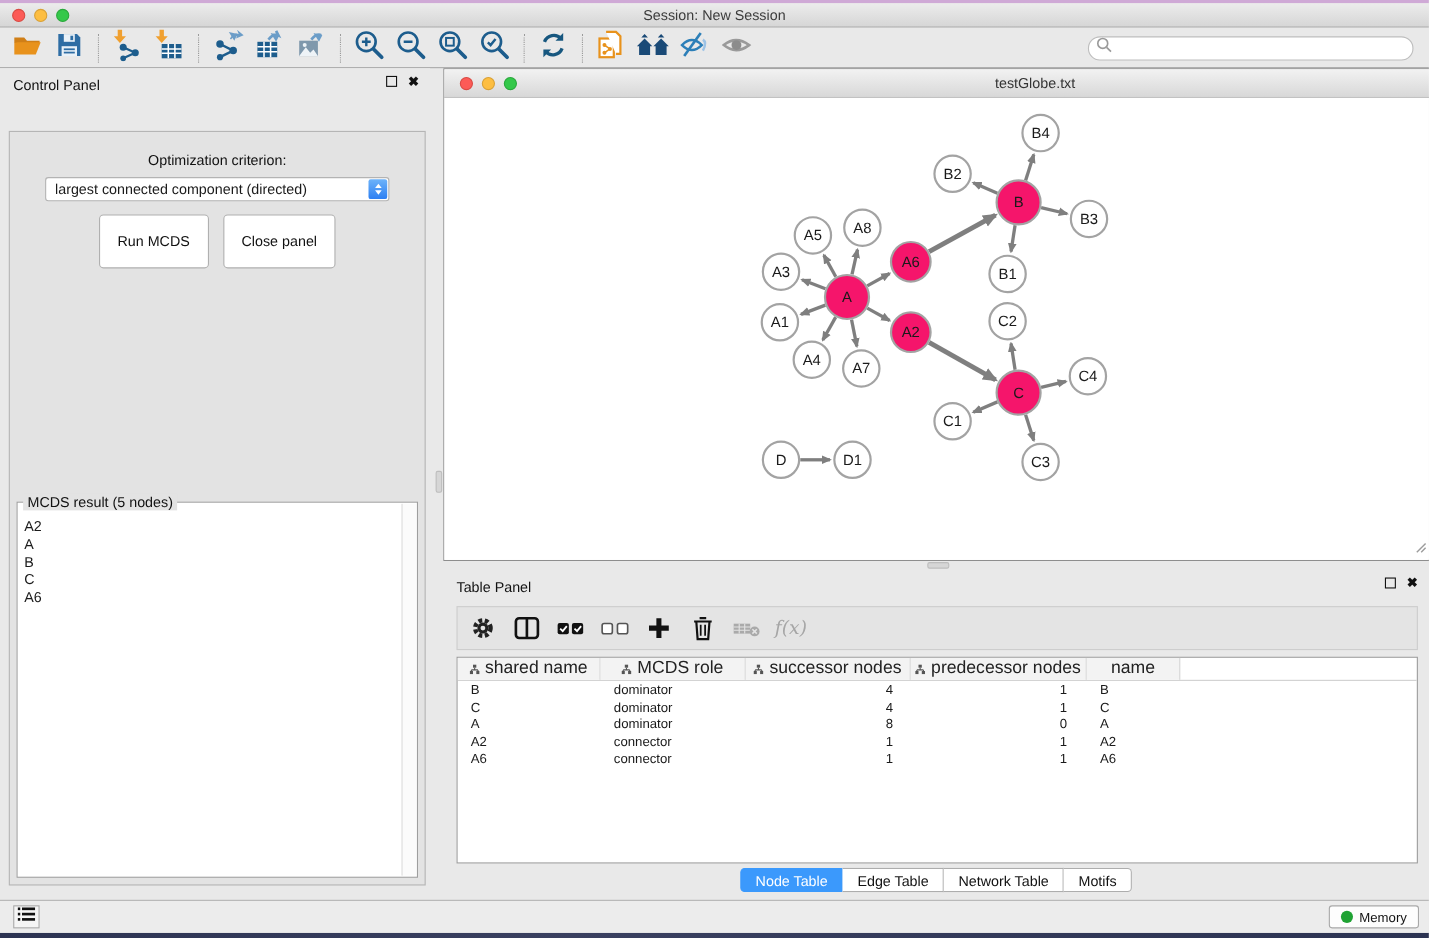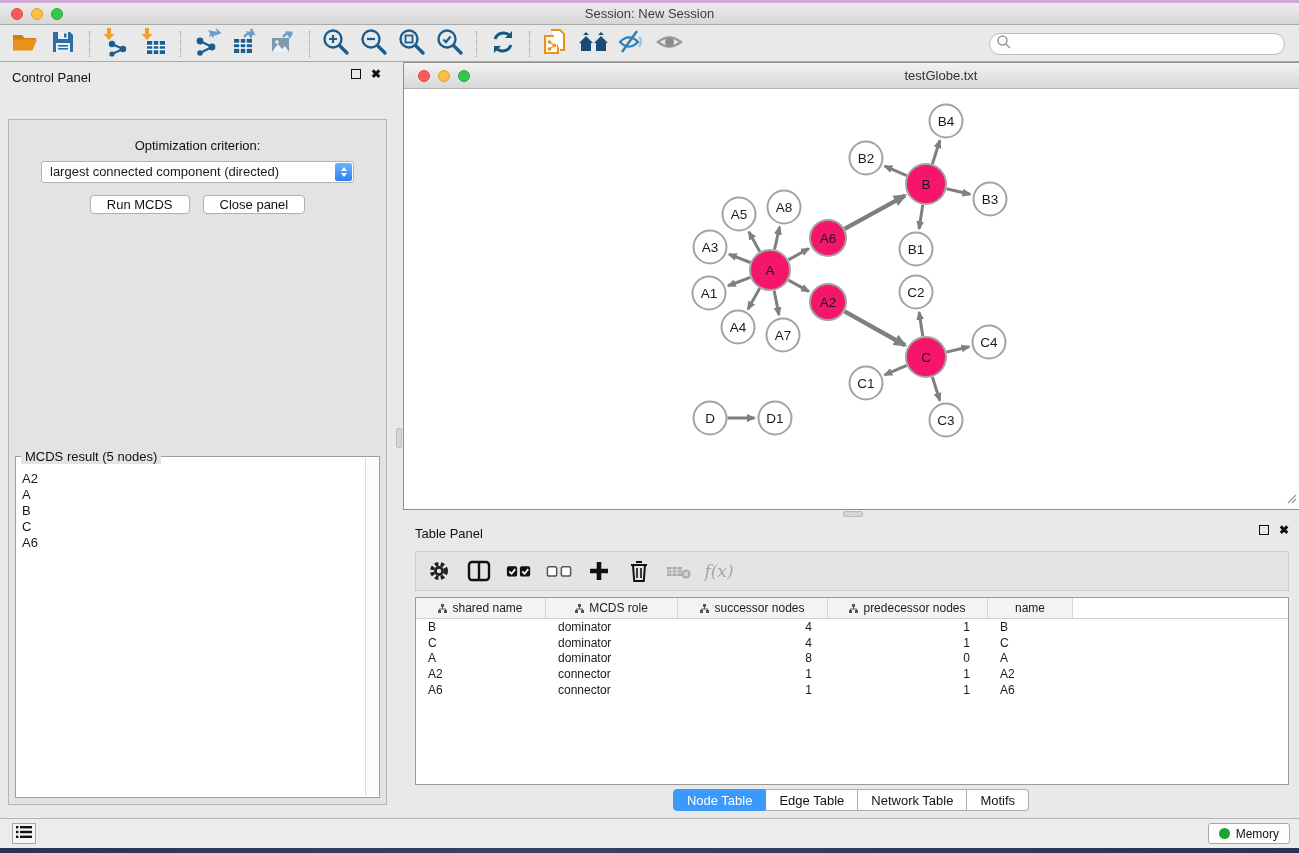--- a/index.html
+++ b/index.html
@@ -49,21 +49,21 @@
     background:#e3e3e3; border:1px solid #b5b5b5; }
   .opt-label { text-align:center; margin-top:18px; font-size:13px; color:#111; }
   .dropdown { position:relative; margin:8px auto 0; width:313px; height:22px; background:#fff;
     border:1px solid #b3b3b3; border-radius:3px; font-size:13px; line-height:20px; padding-left:8px; }
   .dd-step { position:absolute; right:1px; top:1px; bottom:1px; width:17px; border-radius:2px;
     background:linear-gradient(#6db3fa,#2d7ff2); display:flex; flex-direction:column; align-items:center; justify-content:center; gap:2px; }
   .tri-up { width:0; height:0; border-left:3.5px solid transparent; border-right:3.5px solid transparent; border-bottom:4px solid #fff; }
   .tri-dn { width:0; height:0; border-left:3.5px solid transparent; border-right:3.5px solid transparent; border-top:4px solid #fff; }
   .btn-row { display:flex; justify-content:center; gap:13px; margin-top:12px; }
   .pbtn { background:#fff; border:1px solid #b0b0b0; border-radius:4px; font-size:13px;
-    padding:1px 16px; color:#111; font-family:"Liberation Sans",sans-serif; cursor:default; }
+    padding:16px 16px; color:#111; font-family:"Liberation Sans",sans-serif; cursor:default; }
 
   .result-box { position:absolute; left:6px; right:6px; top:336px; bottom:6px;
     background:#fff; border:1px solid #9e9e9e; }
   .result-legend { position:absolute; top:-8px; left:5px; background:#e3e3e3; padding:0 4px; font-size:13px; color:#111; }
   .result-list { padding:14px 0 0 6px; font-size:13px; line-height:16px; }
   .result-scroll { position:absolute; top:1px; bottom:1px; right:1px; width:13px; background:#fbfbfb; border-left:1px solid #dcdcdc; }
 
   
   .net-window { position:absolute; left:403px; top:62px; width:1076px; height:448px;
     border:1px solid #8e8e8e; background:#fff; }
@@ -77,21 +77,21 @@
   .splitter-h { position:absolute; left:843px; top:511px; width:20px; height:6px; background:#d6d6d6; border:1px solid #bdbdbd; border-radius:2px; }
 
   
   .table-panel { position:absolute; left:403px; top:518px; right:0; bottom:35px; background:#e9e9e9; }
   .tp-toolbar { position:absolute; left:12px; right:10px; top:33px; height:40px; background:#e4e4e4;
     border:1px solid #cdcdcd; display:flex; align-items:center; padding-left:10px; gap:14px; }
   .tpi { width:26px; height:26px; display:flex; align-items:center; justify-content:center; cursor:default; }
   .fx { font-family:"DejaVu Serif",serif; font-style:italic; font-size:17px; color:#a6a6a6; }
 
   .ntable { position:absolute; left:12px; right:10px; top:79px; height:188px; background:#fff; border:1px solid #9b9b9b; overflow:hidden; }
-  .thead { display:flex; height:21px; border-bottom:1px solid #cfcfcf; font-size:12px; }
+  .thead { display:flex; height:21px; border-bottom:1px solid #cfcfcf; font-size:16px; }
   .th { background:#f3f3f3; border-right:1px solid #d6d6d6; display:flex; align-items:center; justify-content:center; gap:5px; color:#222; }
   .trow { display:flex; height:15.8px; font-size:12px; align-items:center; }
   .td { padding:0 12px; white-space:nowrap; overflow:hidden; }
 
   .tp-tabs { position:absolute; left:0; right:0; top:271px; display:flex; justify-content:center; }
 
   
   .statusbar { position:absolute; left:0; right:0; bottom:5px; height:30px; background:#ececec;
     border-top:1px solid #b4b4b4; display:flex; align-items:center; }
   .list-btn { margin-left:12px; width:24px; height:21px; background:#f5f5f5; border:1px solid #a8a8a8;

